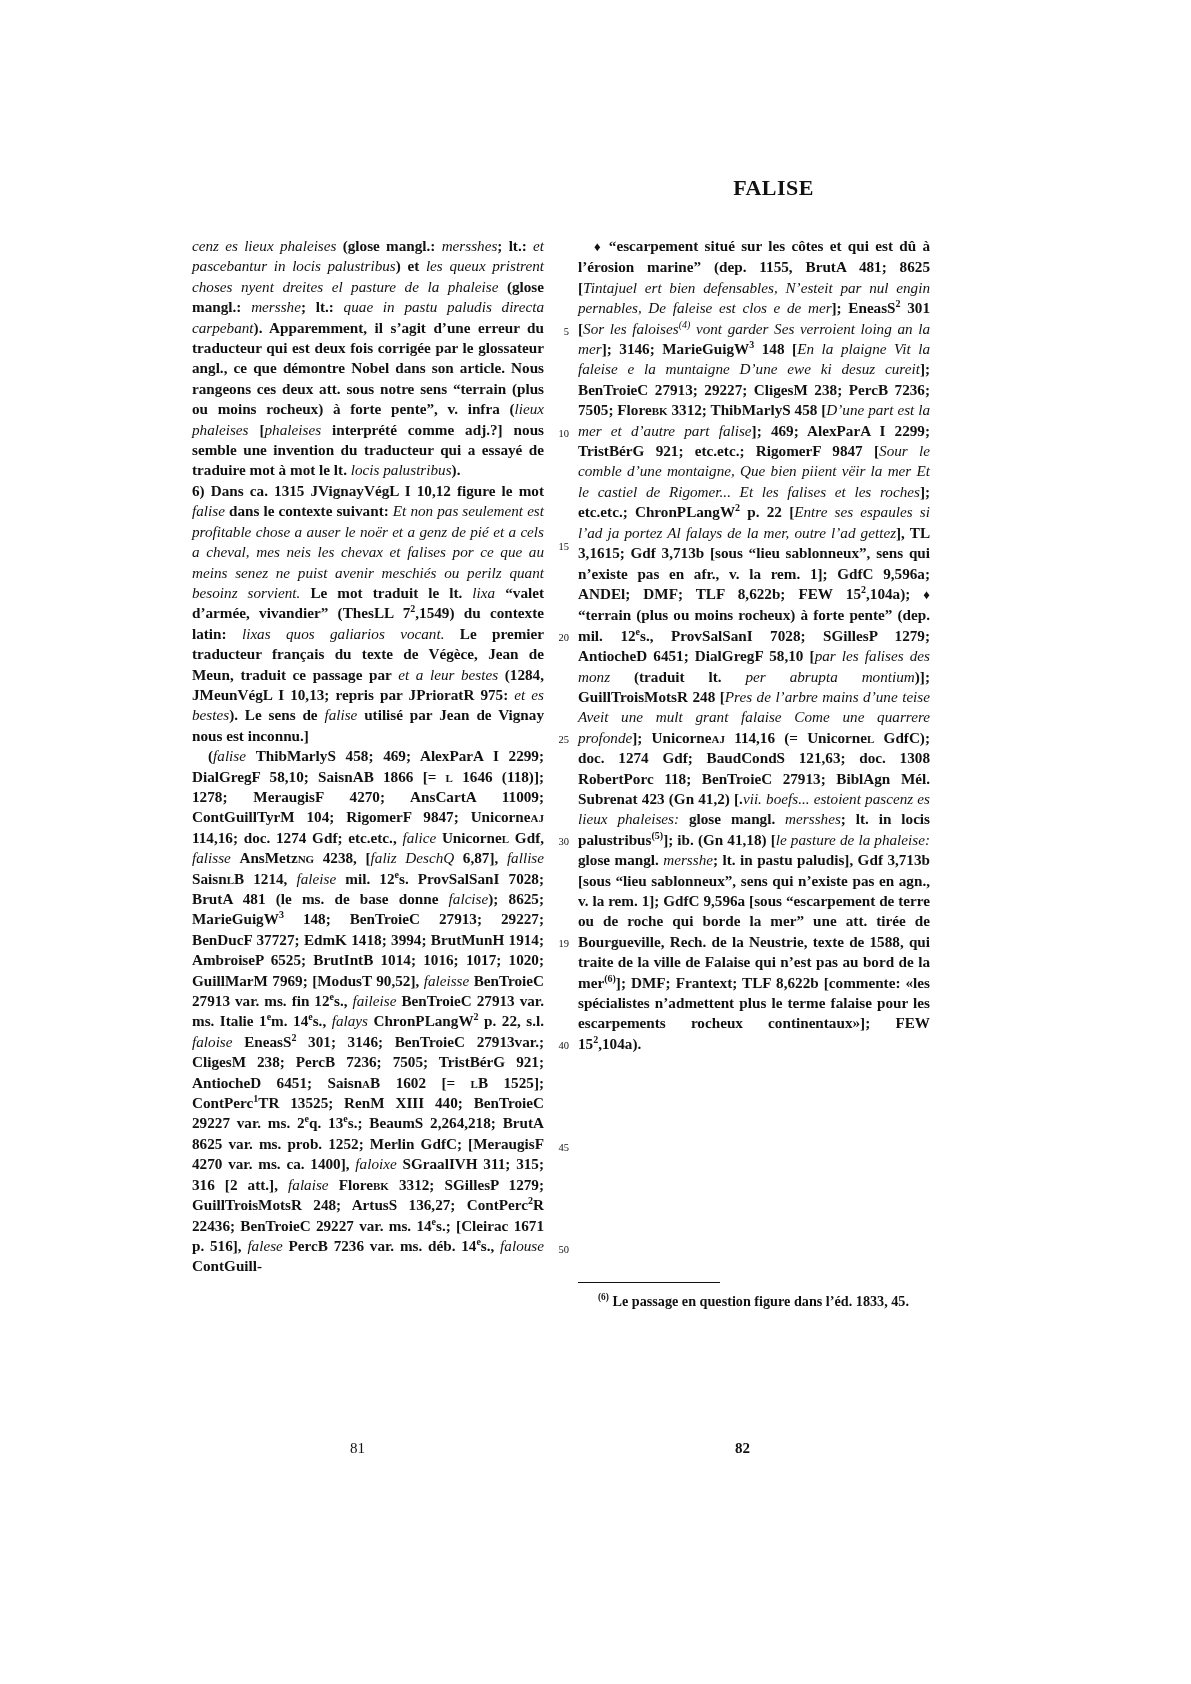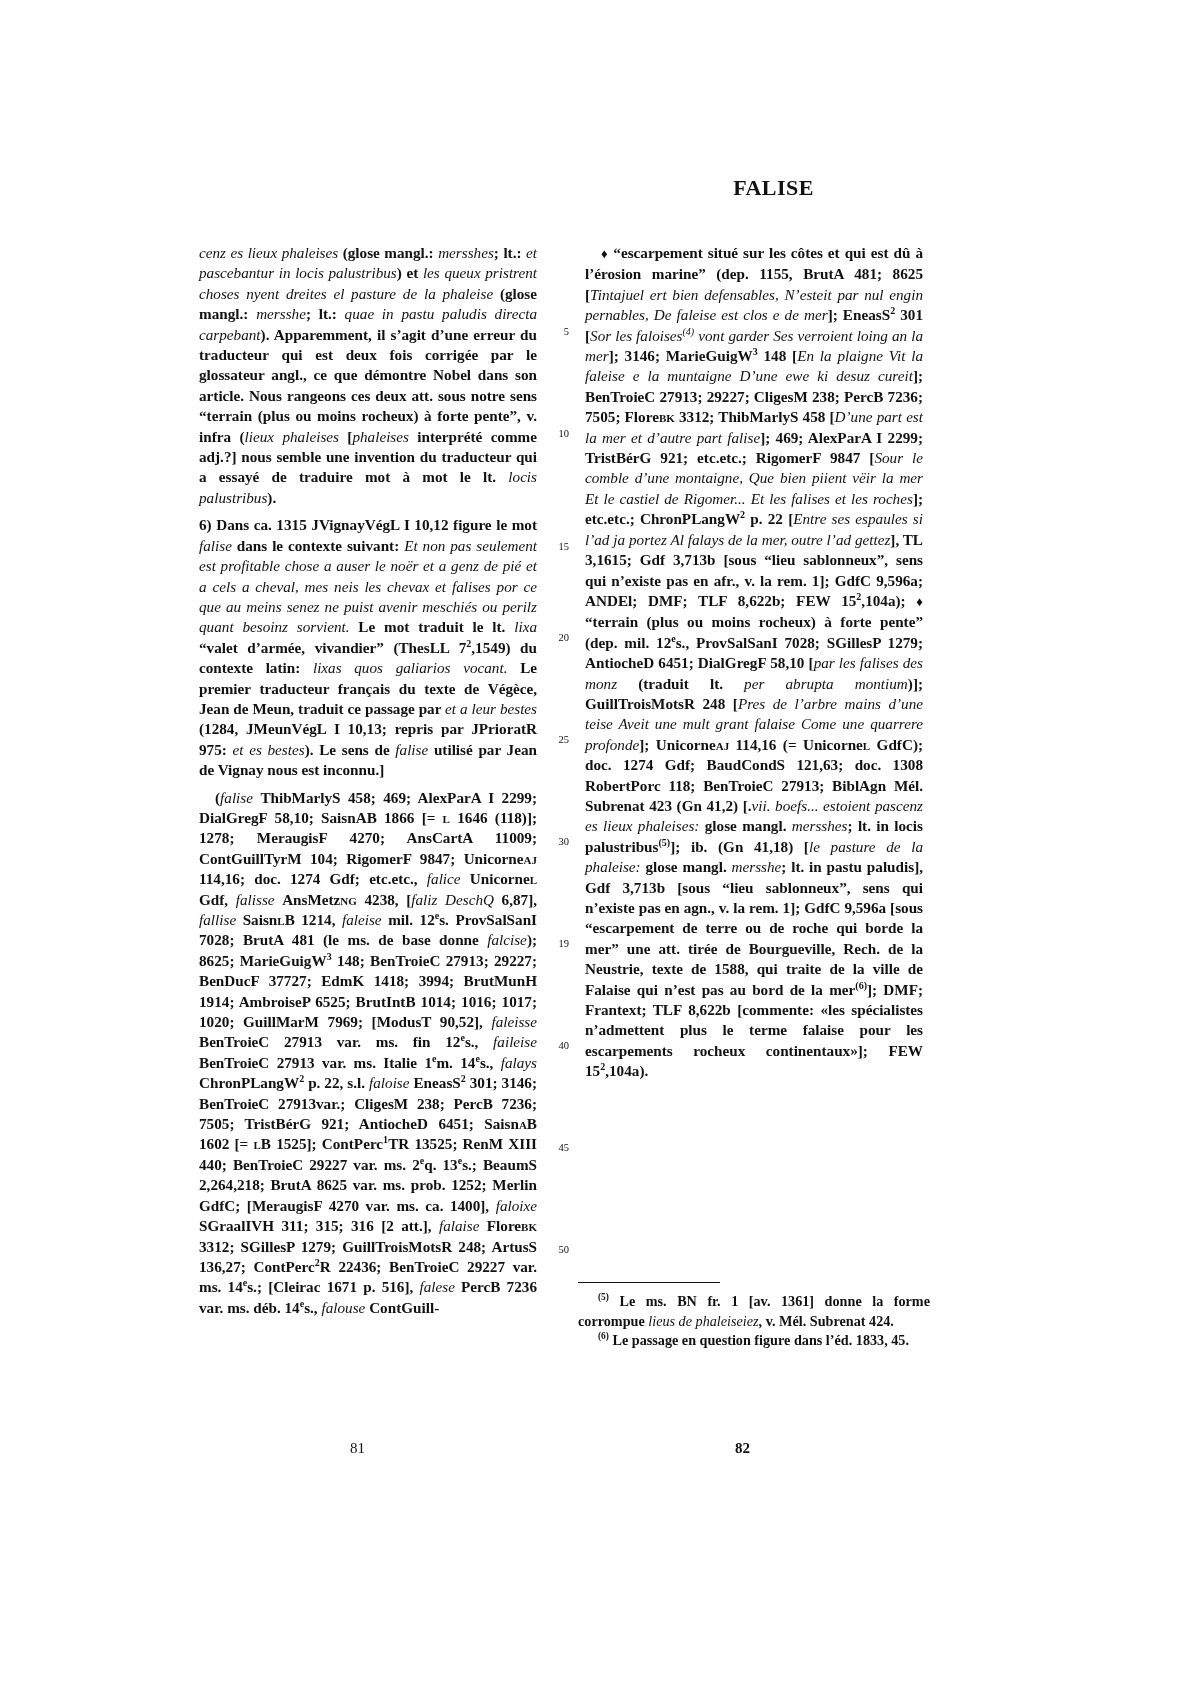--- a/index.html
+++ b/index.html
@@ -45,21 +45,21 @@
     font-size: 15.2px;
     line-height: 20.4px;
     text-align: justify;
     text-justify: inter-word;
     hyphens: none;
   }
   .col.left  { left: 192px;  }
   .col.right { left: 578px;  }
 
   .col p {
-    margin: 7px;
+    margin: 0;
     text-indent: 0;
   }
   .col p.indent { text-indent: 16px; }
 
   
   .linenums {
     position: absolute;
     left: 547px;
     top: 236px;
     width: 22px;
@@ -142,21 +142,20 @@
         <p class="indent"><b>(</b><i>falise </i><b>ThibMarlyS 458; 469; AlexParA I 2299; DialGregF 58,10; SaisnAB 1866 [= </b><b class="sc">l</b><b> 1646 (118)]; 1278; MeraugisF 4270; AnsCartA 11009; ContGuillTyrM 104; RigomerF 9847; Unicorne</b><b class="sc">aj</b><b> 114,16; doc. 1274 Gdf; etc.etc., </b><i>falice </i><b>Unicorne</b><b class="sc">l</b><b> Gdf, </b><i>falisse </i><b>AnsMetz</b><b class="sc">ng</b><b> 4238, [</b><i>faliz DeschQ </i><b>6,87], </b><i>fallise </i><b>Saisn</b><b class="sc">l</b><b>B 1214, </b><i>faleise </i><b>mil. 12</b><sup style="font-weight: bold;">e</sup><b>s. ProvSalSanI 7028; BrutA 481 (le ms. de base donne </b><i>falcise</i><b>); 8625; MarieGuigW</b><sup style="font-weight: bold;">3</sup><b> 148; BenTroieC 27913; 29227; BenDucF 37727; EdmK 1418; 3994; BrutMunH 1914; AmbroiseP 6525; BrutIntB 1014; 1016; 1017; 1020; GuillMarM 7969; [ModusT 90,52], </b><i>faleisse </i><b>BenTroieC 27913 var. ms. fin 12</b><sup style="font-weight: bold;">e</sup><b>s., </b><i>faileise </i><b>BenTroieC 27913 var. ms. Italie 1</b><sup style="font-weight: bold;">e</sup><b>m. 14</b><sup style="font-weight: bold;">e</sup><b>s., </b><i>falays </i><b>ChronPLangW</b><sup style="font-weight: bold;">2</sup><b> p. 22, s.l. </b><i>faloise </i><b>EneasS</b><sup style="font-weight: bold;">2</sup><b> 301; 3146; BenTroieC 27913var.; CligesM 238; PercB 7236; 7505; TristBérG 921; AntiocheD 6451; Saisn</b><b class="sc">a</b><b>B 1602 [= </b><b class="sc">l</b><b>B 1525]; ContPerc</b><sup style="font-weight: bold;">1</sup><b>TR 13525; RenM XIII 440; BenTroieC 29227 var. ms. 2</b><sup style="font-weight: bold;">e</sup><b>q. 13</b><sup style="font-weight: bold;">e</sup><b>s.; BeaumS 2,264,218; BrutA 8625 var. ms. prob. 1252; Merlin GdfC; [MeraugisF 4270 var. ms. ca. 1400], </b><i>faloixe </i><b>SGraalIVH 311; 315; 316 [2 att.], </b><i>falaise </i><b>Flore</b><b class="sc">bk</b><b> 3312; SGillesP 1279; GuillTroisMotsR 248; ArtusS 136,27; ContPerc</b><sup style="font-weight: bold;">2</sup><b>R 22436; BenTroieC 29227 var. ms. 14</b><sup style="font-weight: bold;">e</sup><b>s.; [Cleirac 1671 p. 516], </b><i>falese </i><b>PercB 7236 var. ms. déb. 14</b><sup style="font-weight: bold;">e</sup><b>s., </b><i>falouse </i><b>ContGuill-</b></p>
       </div>
     <div class="col right">
         <p class="indent"><span class="lozenge">♦  </span><b>“escarpement situé sur les côtes et qui est dû à l’érosion marine” (dep. 1155, BrutA 481; 8625 [</b><i>Tintajuel ert bien defensables, N’esteit par nul engin pernables, De faleise est clos e de mer</i><b>]; EneasS</b><sup style="font-weight: bold;">2</sup><b> 301 [</b><i>Sor les faloises</i><sup style="font-style: italic;">(4)</sup><i> vont garder Ses verroient loing an la mer</i><b>]; 3146; MarieGuigW</b><sup style="font-weight: bold;">3</sup><b> 148 [</b><i>En la plaigne Vit la faleise e la muntaigne D’une ewe ki desuz cureit</i><b>]; BenTroieC 27913; 29227; CligesM 238; PercB 7236; 7505; Flore</b><b class="sc">bk</b><b> 3312; ThibMarlyS 458 [</b><i>D’une part est la mer et d’autre part falise</i><b>]; 469; AlexParA I 2299; TristBérG 921; etc.etc.; RigomerF 9847 [</b><i>Sour le comble d’une montaigne, Que bien piient vëir la mer Et le castiel de Rigomer... Et les falises et les roches</i><b>]; etc.etc.; ChronPLangW</b><sup style="font-weight: bold;">2</sup><b> p. 22 [</b><i>Entre ses espaules si l’ad ja portez Al falays de la mer, outre l’ad gettez</i><b>], TL 3,1615; Gdf 3,713b [sous “lieu sablonneux”, sens qui n’existe pas en afr., v. la rem. 1]; GdfC 9,596a; ANDEl; DMF; TLF 8,622b; FEW 15</b><sup style="font-weight: bold;">2</sup><b>,104a); </b><span class="lozenge">♦ </span><b>“terrain (plus ou moins rocheux) à forte pente” (dep. mil. 12</b><sup style="font-weight: bold;">e</sup><b>s., ProvSalSanI 7028; SGillesP 1279; AntiocheD 6451; DialGregF 58,10 [</b><i>par les falises des monz </i><b>(traduit lt. </b><i>per abrupta montium</i><b>)]; GuillTroisMotsR 248 [</b><i>Pres de l’arbre mains d’une teise Aveit une mult grant falaise Come une quarrere profonde</i><b>]; Unicorne</b><b class="sc">aj</b><b> 114,16 (= Unicorne</b><b class="sc">l</b><b> GdfC); doc. 1274 Gdf; BaudCondS 121,63; doc. 1308 RobertPorc 118; BenTroieC 27913; BiblAgn Mél. Subrenat 423 (Gn 41,2) [.</b><i>vii. boefs... estoient pascenz es lieux phaleises: </i><b>glose mangl. </b><i>mersshes</i><b>; lt. in locis palustribus</b><sup style="font-weight: bold;">(5)</sup><b>]; ib. (Gn 41,18) [</b><i>le pasture de la phaleise: </i><b>glose mangl. </b><i>mersshe</i><b>; lt. in pastu paludis], Gdf 3,713b [sous “lieu sablonneux”, sens qui n’existe pas en agn., v. la rem. 1]; GdfC 9,596a [sous “escarpement de terre ou de roche qui borde la mer” une att. tirée de Bourgueville, Rech. de la Neustrie, texte de 1588, qui traite de la ville de Falaise qui n’est pas au bord de la mer</b><sup style="font-weight: bold;">(6)</sup><b>]; DMF; Frantext; TLF 8,622b [commente: «les spécialistes n’admettent plus le terme falaise pour les escarpements rocheux continentaux»]; FEW 15</b><sup style="font-weight: bold;">2</sup><b>,104a).</b></p>
       </div>
   </div>
 
   <div class="footnotes">
     <div class="fn-rule"></div>
     <div class="fn-body">
-        <p><sup style="font-weight: bold;">(5)</sup><b> Le ms. BN fr. 1 [av. 1361] donne la forme corrompue </b><i>lieus de phaleiseiez</i><b>, v. Mél. Subrenat 424.</b></p>
         <p><sup style="font-weight: bold;">(6)</sup><b> Le passage en question figure dans l’éd. 1833, 45.</b></p>
       </div>
   </div>
 
   <div class="folio left">81</div>
   <div class="folio right">82</div>
 
 </div>
 
 </body></html>

